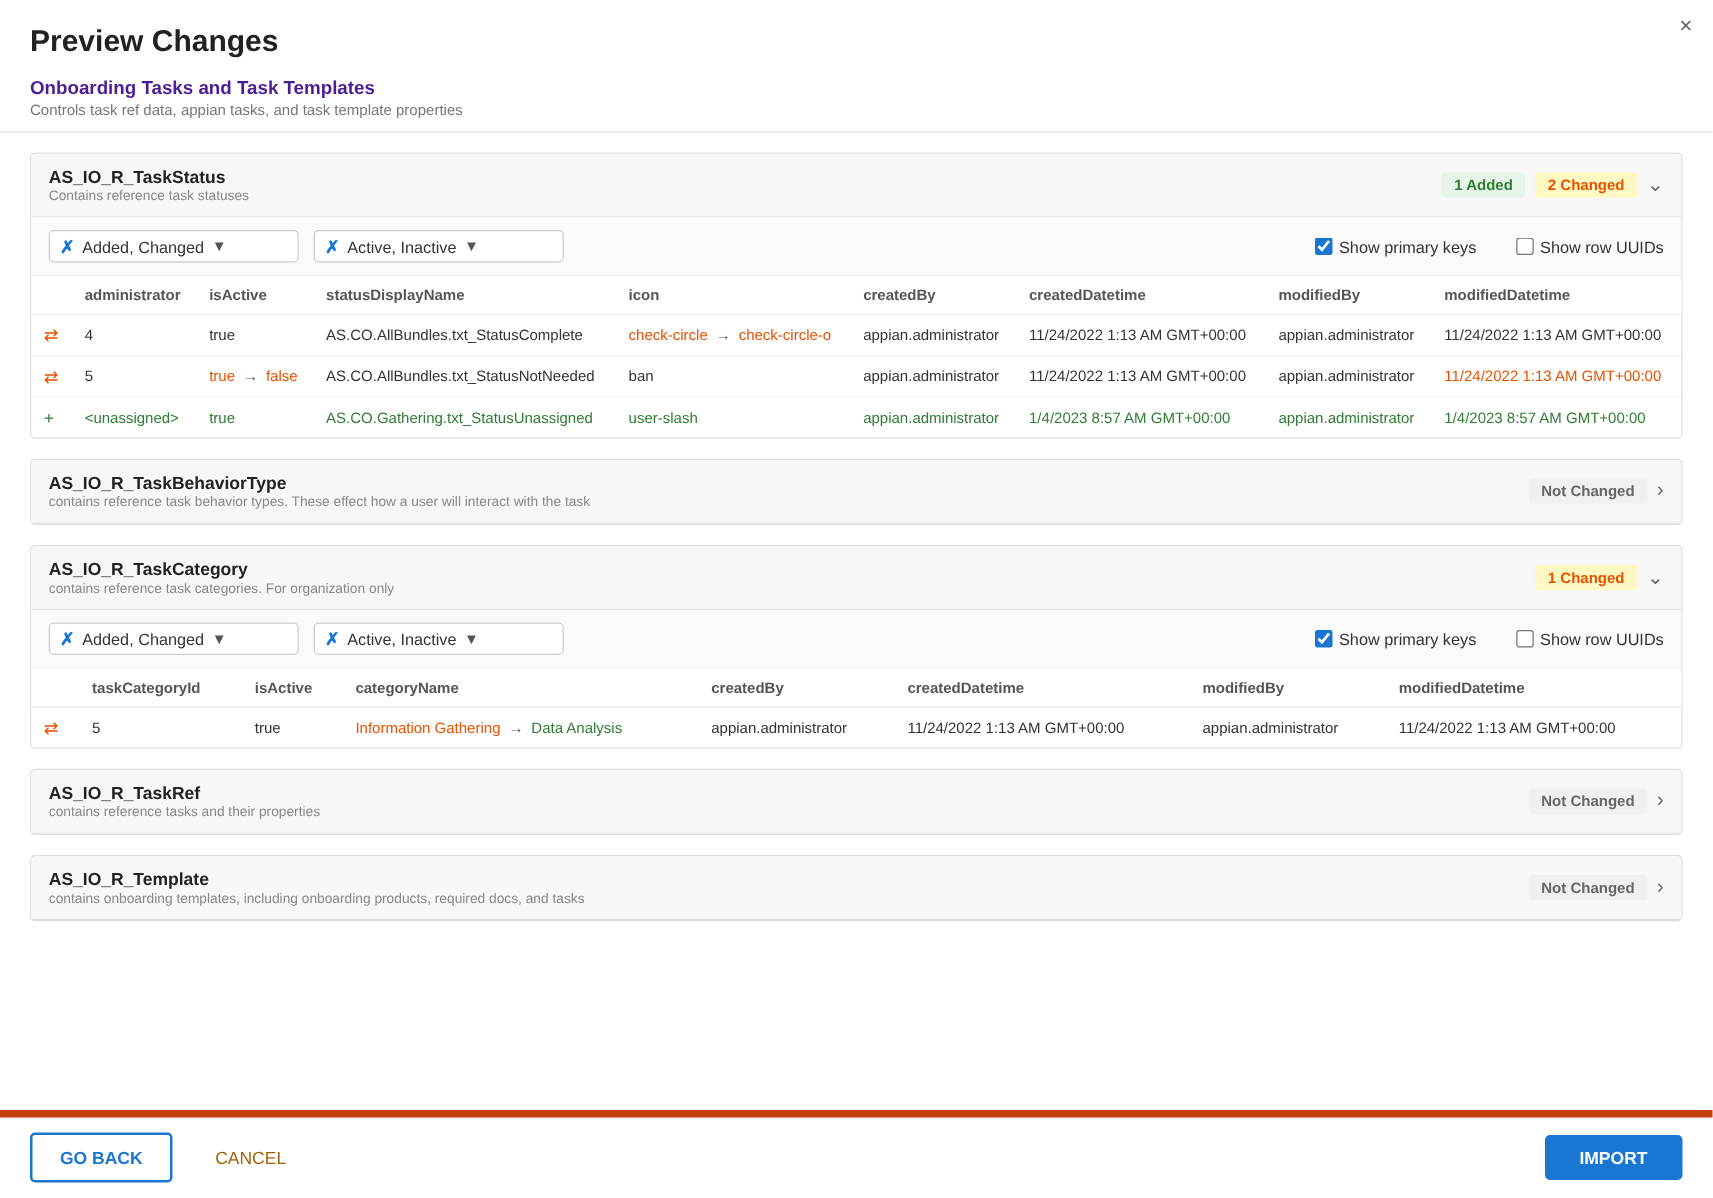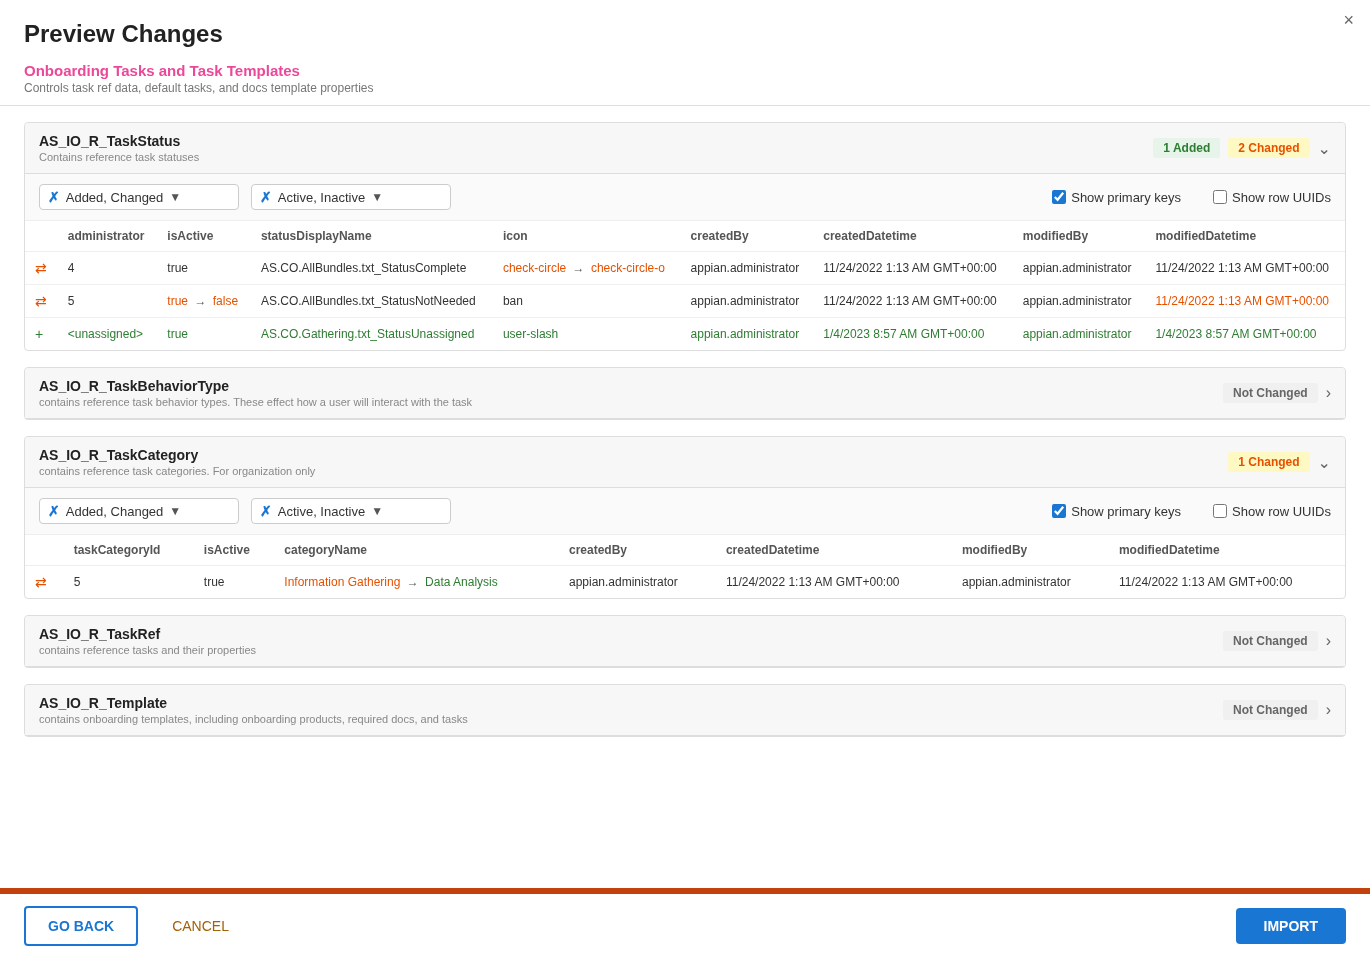--- a/index.html
+++ b/index.html
@@ -5,21 +5,21 @@
     * { box-sizing: border-box; margin: 0; padding: 0; }
     body { font-family: Arial, sans-serif; font-size: 13px; color: #333; background: #fff; width: 1370px; min-height: 958px; overflow-x: hidden; }
 
     .modal-container { width: 1370px; min-height: 958px; background: #fff; position: relative; display: flex; flex-direction: column; }
 
     .close-btn { position: absolute; top: 10px; right: 16px; font-size: 18px; cursor: pointer; color: #666; background: none; border: none; }
 
     .modal-header { padding: 20px 24px 10px 24px; border-bottom: 1px solid #e0e0e0; }
     .modal-title { font-size: 24px; font-weight: 600; color: #222; margin-bottom: 14px; }
 
-    .section-title { font-size: 15px; font-weight: 700; color: #ec4899; margin-bottom: 2px; }
+    .section-title { font-size: 15px; font-weight: 700; color: #4c1d95; margin-bottom: 2px; }
     .section-subtitle { font-size: 12px; color: #777; }
 
     .content-area { flex: 1; padding: 16px 24px; overflow-y: auto; }
 
     .table-section { border: 1px solid #ddd; border-radius: 4px; margin-bottom: 16px; background: #fff; }
 
     .table-section-header { display: flex; align-items: center; justify-content: space-between; padding: 10px 14px; background: #f7f7f7; border-bottom: 1px solid #ddd; border-radius: 4px 4px 0 0; }
     .table-section-header-left { }
     .table-section-header-title { font-size: 14px; font-weight: 700; color: #222; }
     .table-section-header-desc { font-size: 11px; color: #888; margin-top: 2px; }
@@ -64,21 +64,21 @@
 </head>
 <body>
 
 <div class="modal-container">
   <button class="close-btn">×</button>
 
   <div class="modal-header">
     <div class="modal-title">Preview Changes</div>
     <div>
       <div class="section-title">Onboarding Tasks and Task Templates</div>
-      <div class="section-subtitle">Controls task ref data, default tasks, and docs template properties</div>
+      <div class="section-subtitle">Controls task ref data, appian tasks, and task template properties</div>
     </div>
   </div>
 
   <div class="content-area">
 
     <div class="table-section">
       <div class="table-section-header collapsed-section-header">
         <div class="table-section-header-left">
           <div class="table-section-header-title">AS_IO_R_TaskStatus</div>
           <div class="table-section-header-desc">Contains reference task statuses</div>

